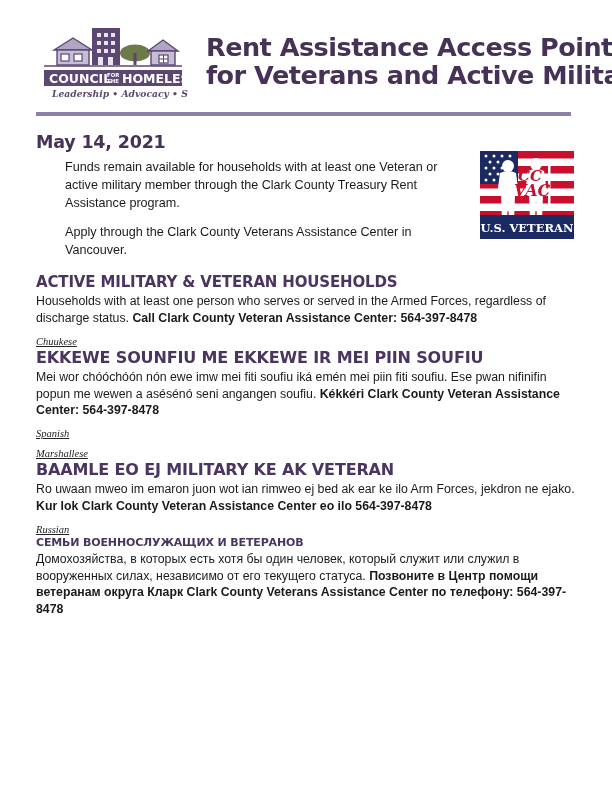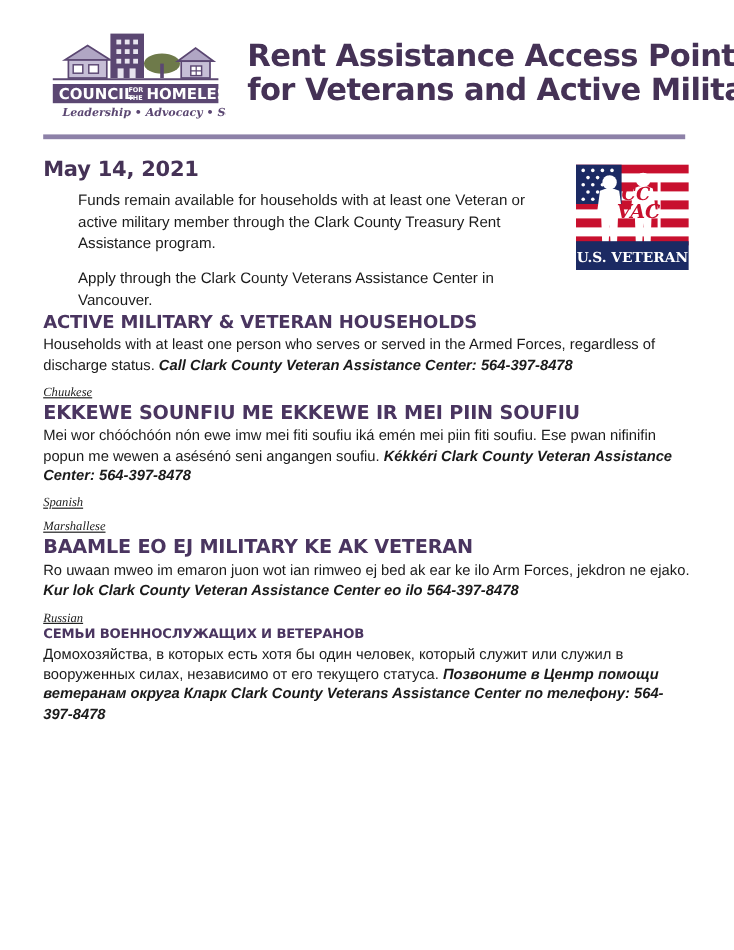--- a/index.html
+++ b/index.html
@@ -78,28 +78,29 @@
     font-size: 12.6px;
     line-height: 1.42;
     color: #1a1a1a;
     margin-left: 29px;
   }
   .intro-p.second { margin-top: 11px; }
 
   .ccvac {
     position: absolute;
     right: 0;
-    top: 3px;
+    top: 17px;
     width: 98px;
     height: 92px;
   }
   .ccvac svg { display: block; width: 98px; height: 92px; }
 
   
   .sections {
+    margin-top: 14px;
   }
   .section { margin-bottom: 9px; }
   .lang-tag {
     font-family: "Liberation Serif", serif;
     font-style: italic;
     font-size: 10.5px;
     color: #222222;
     margin-bottom: 1px;
     text-decoration: underline;
   }
@@ -111,21 +112,21 @@
     color: #4a3560;
     line-height: 1.2;
     margin-bottom: 2px;
   }
   .sec-head.ru { font-size: 11px; }
   .sec-body {
     font-size: 12.3px;
     line-height: 1.36;
     color: #1a1a1a;
   }
-  .sec-body b { font-weight: bold; font-style: italic; }
+  .sec-body b { font-weight: bold; }
   .section.first .sec-head { font-size: 15px; }
 </style>
 </head>
 <body>
 
 <div class="page">
 
   <div class="header">
 
     <div class="logo">

